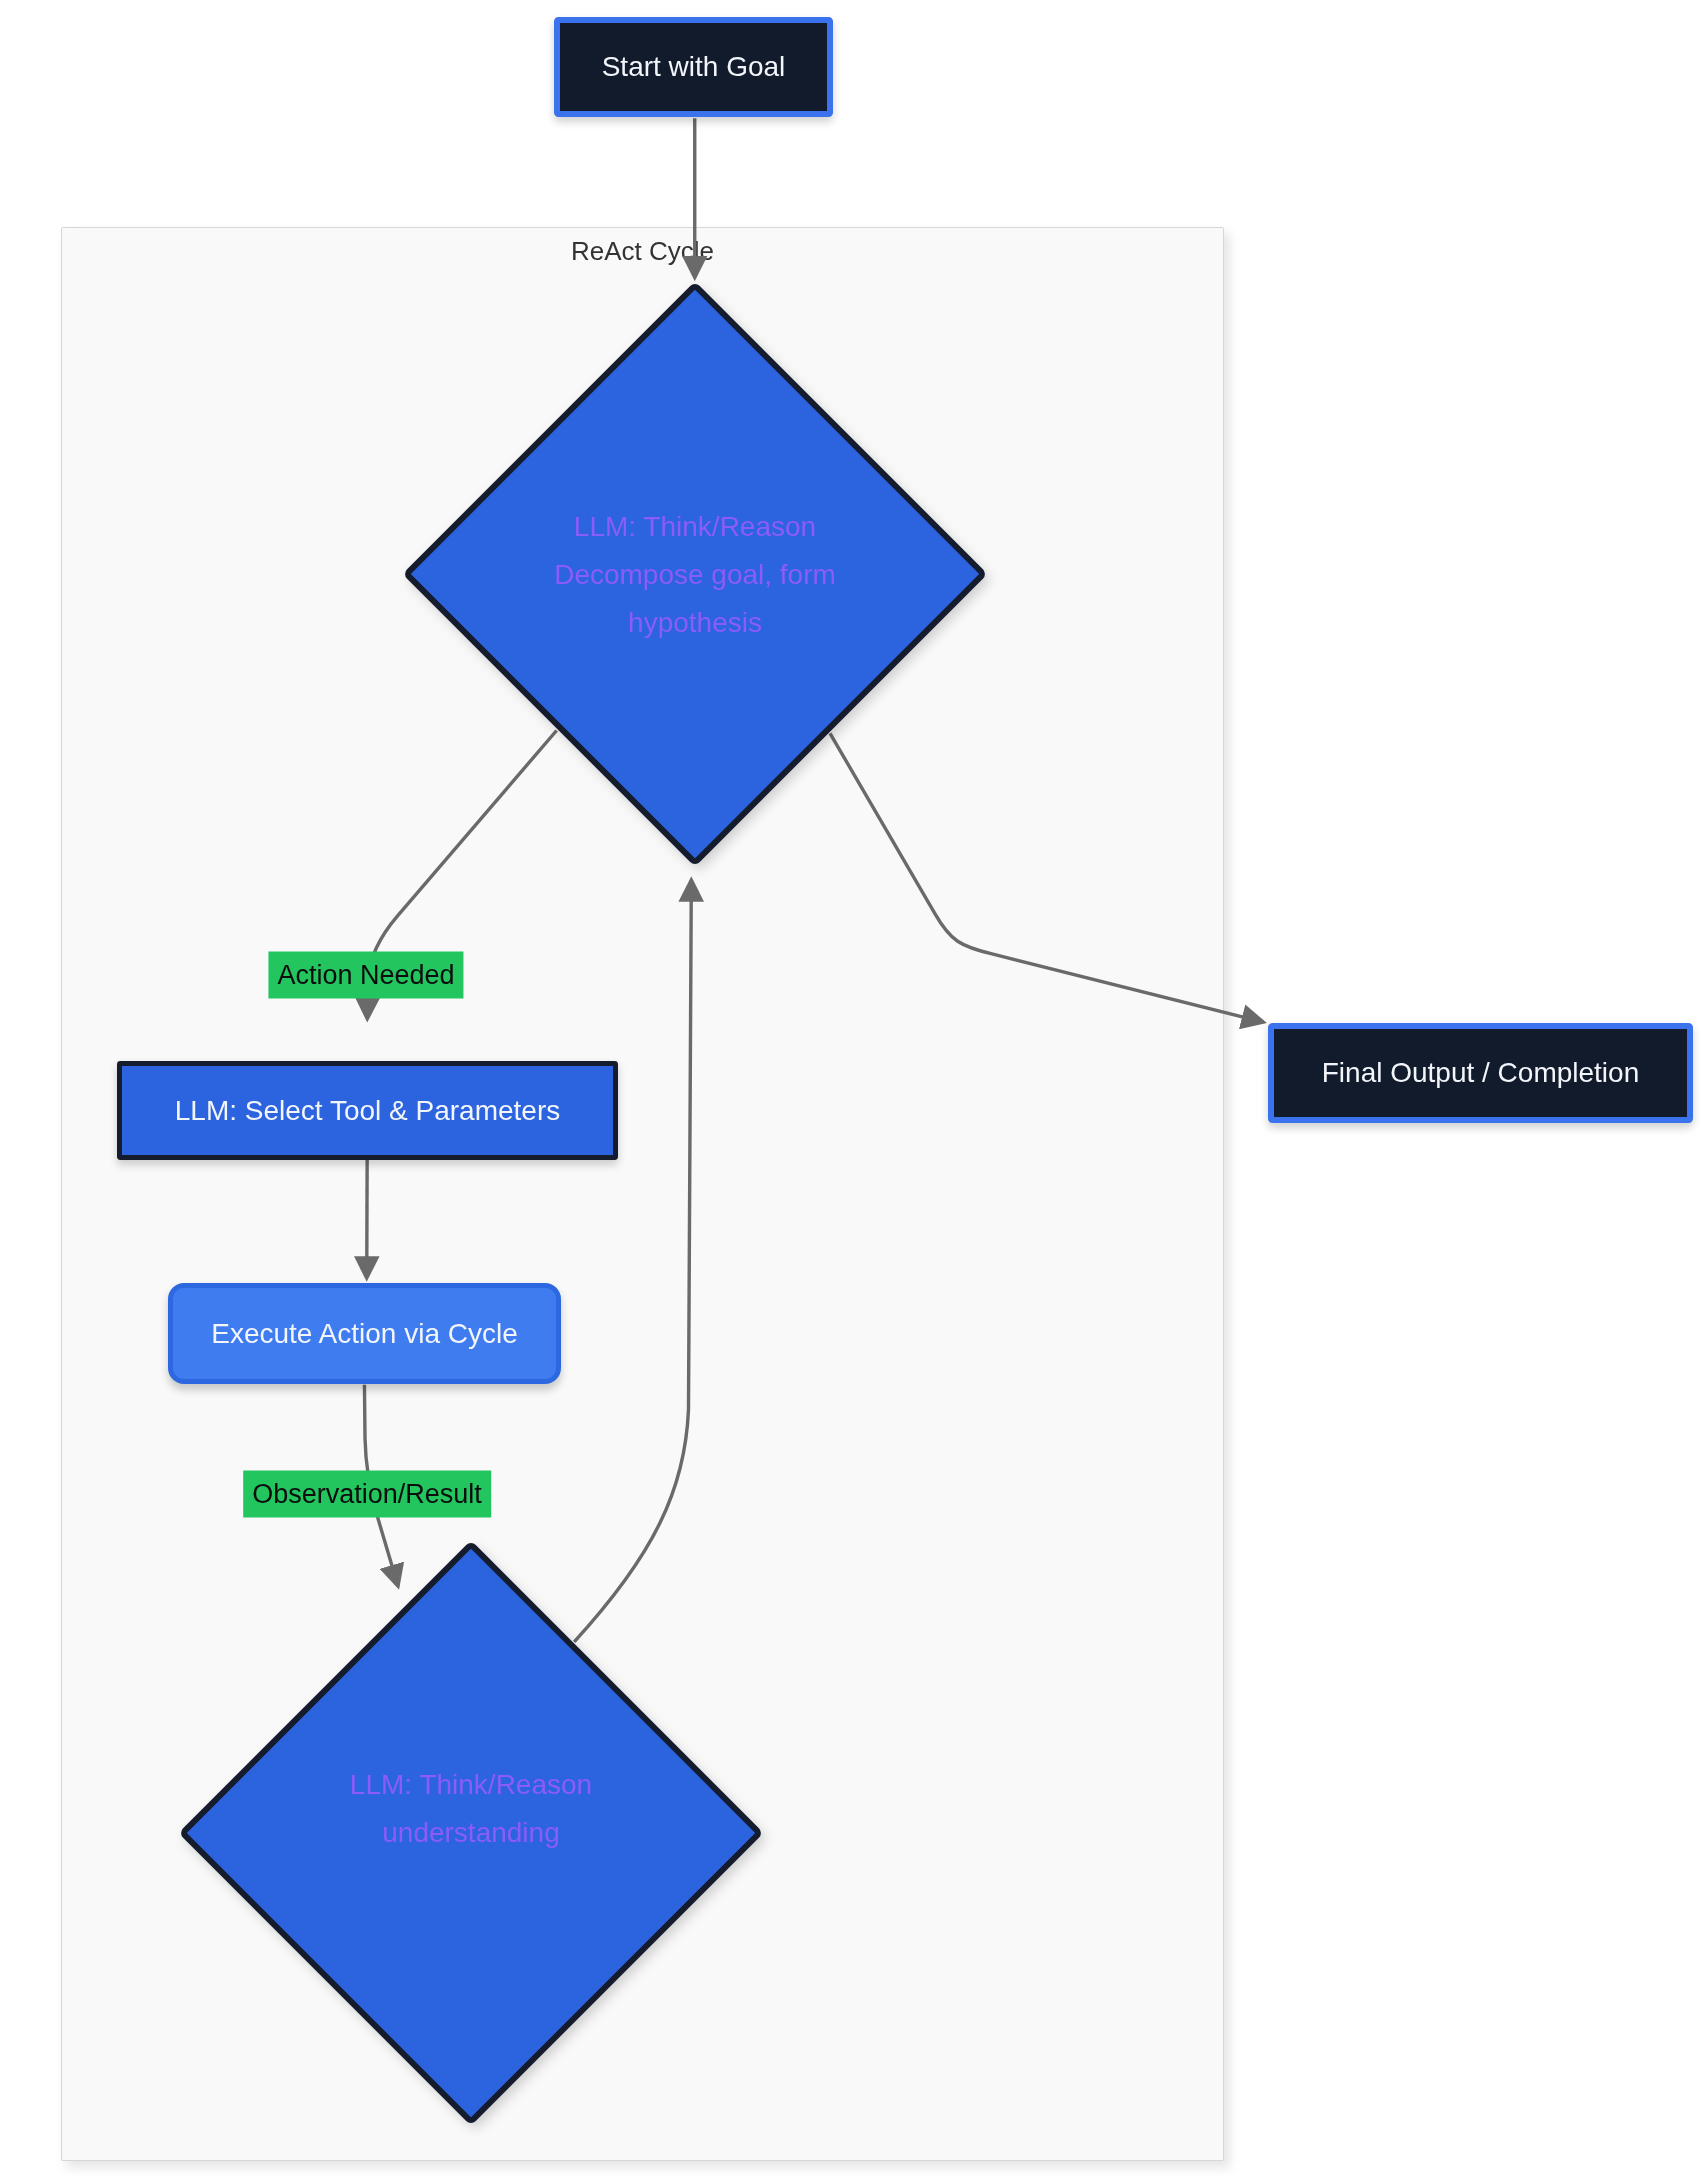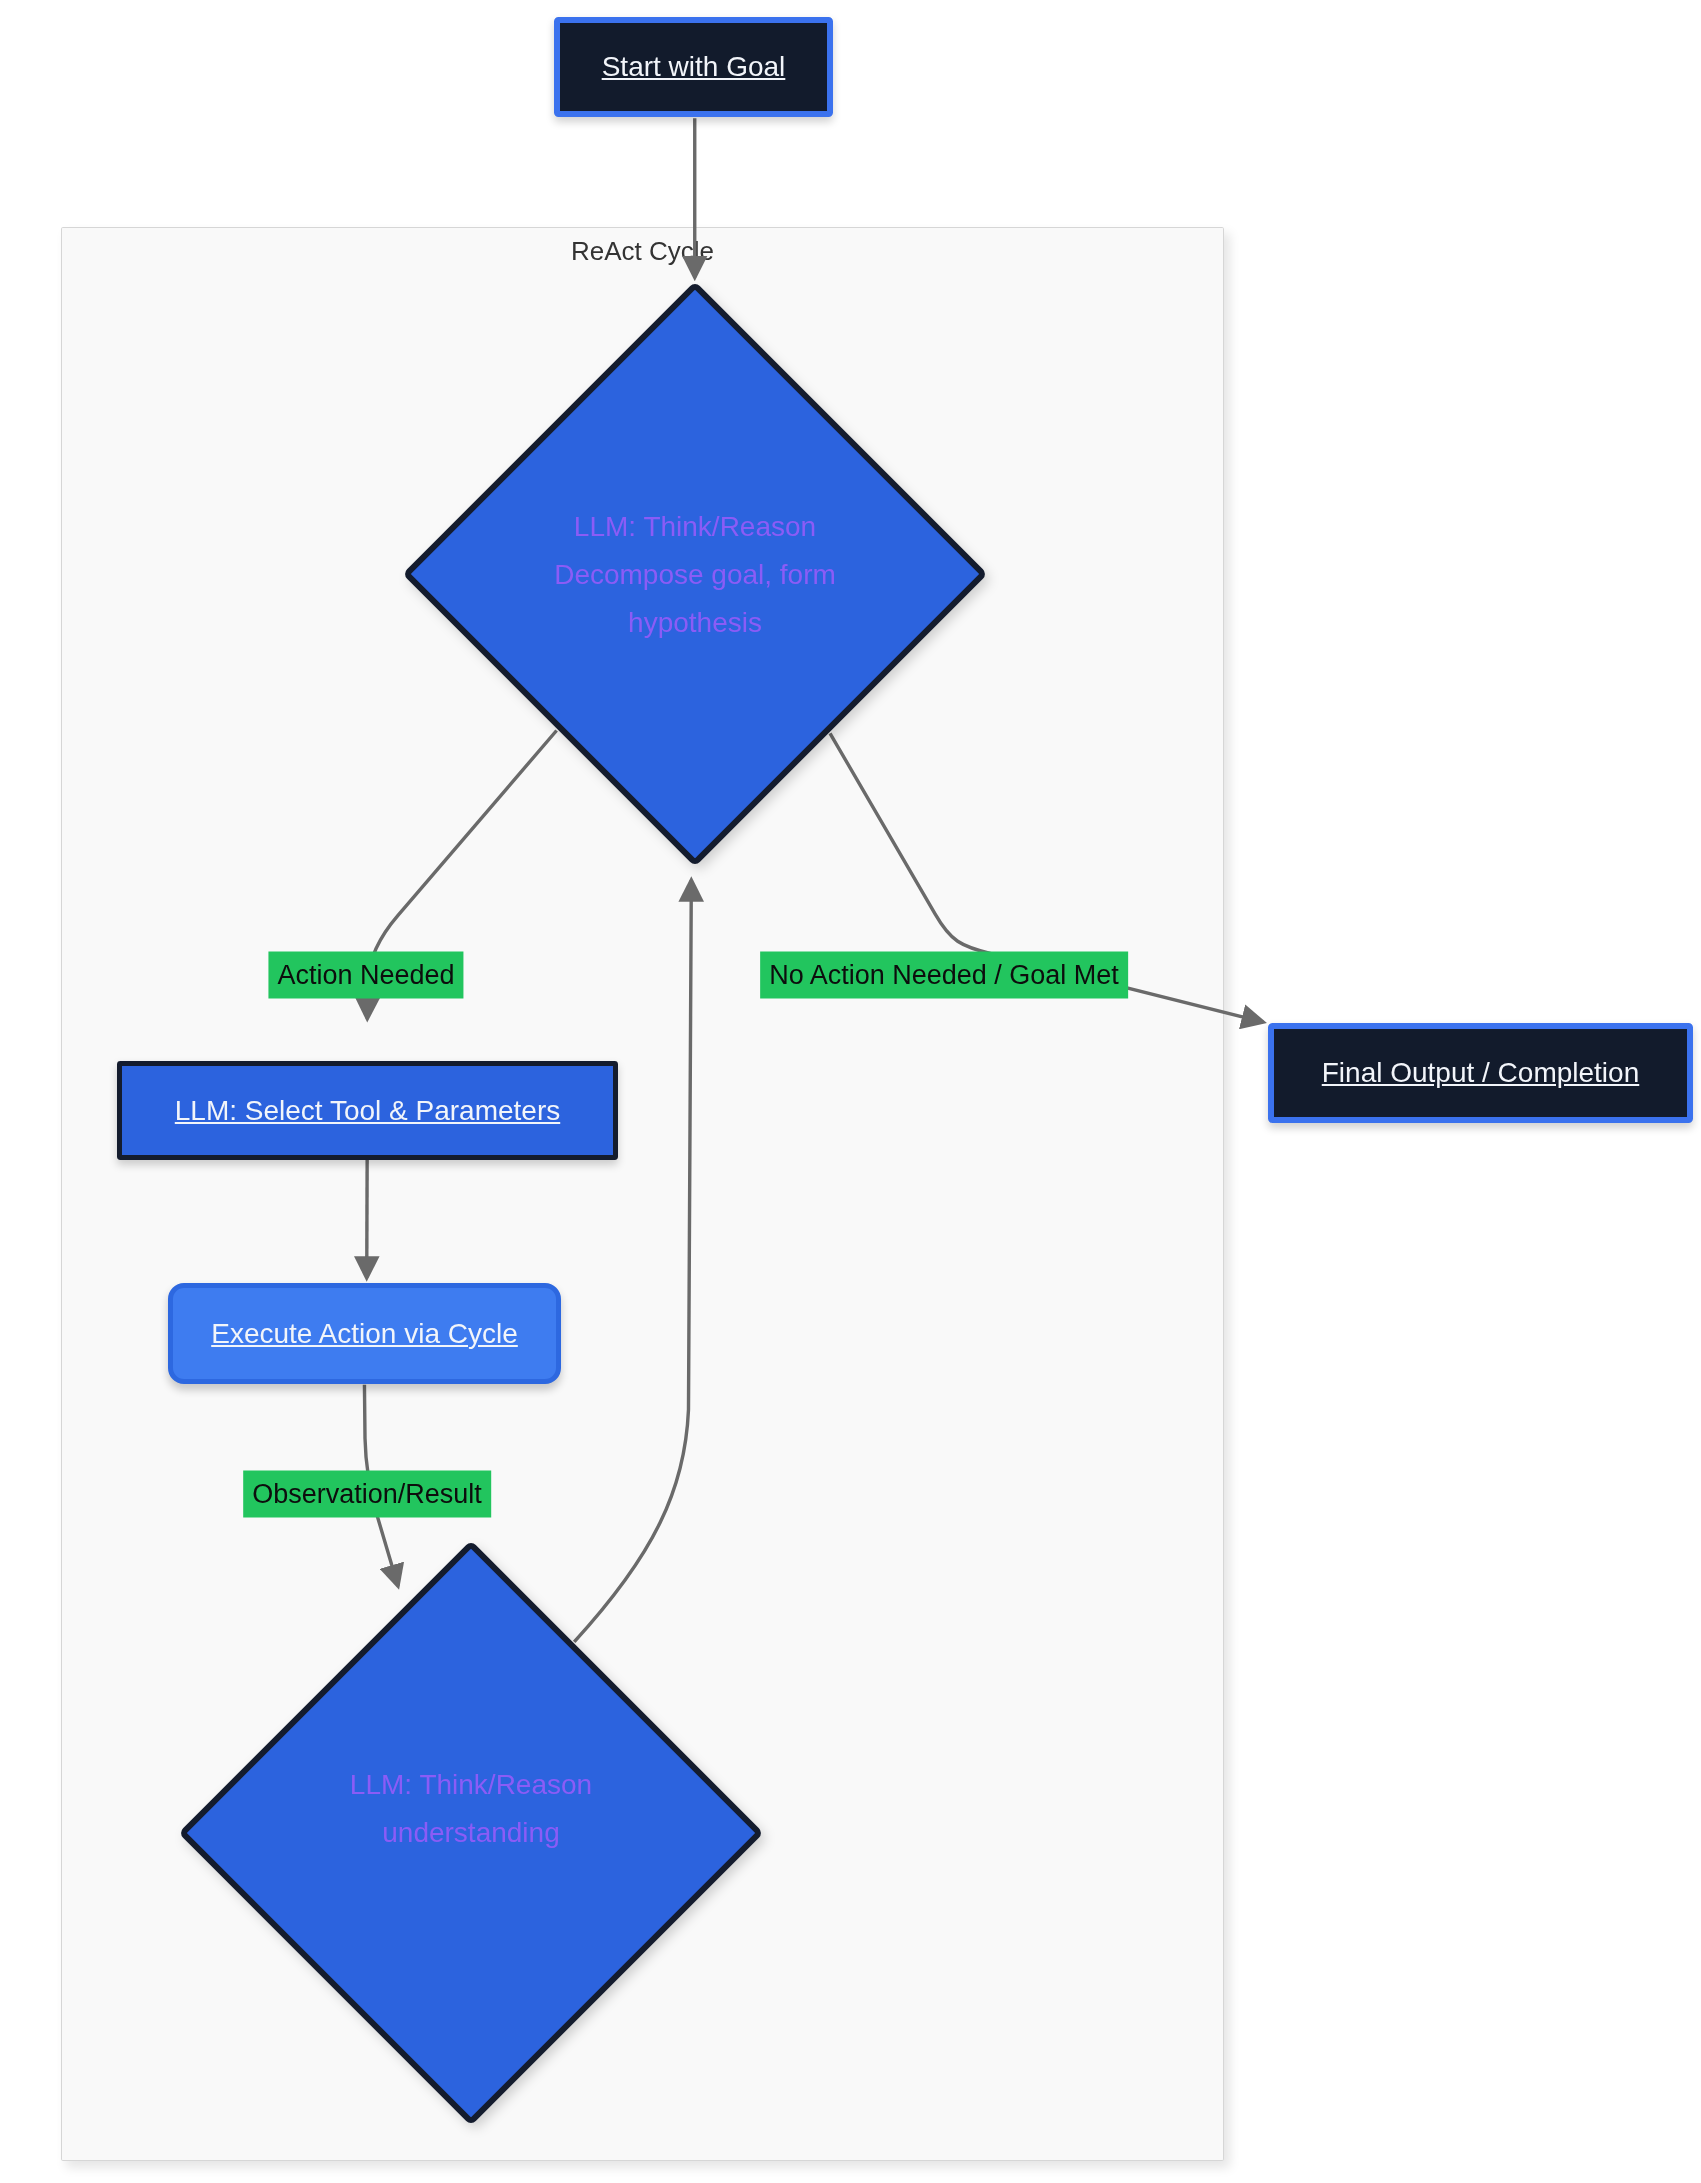--- a/index.html
+++ b/index.html
@@ -47,21 +47,20 @@
   
   .node {
     position: absolute;
     box-sizing: border-box;
     display: flex;
     align-items: center;
     justify-content: center;
     text-align: center;
     font-size: 28px;
     color: #f2f5fa;
-    text-decoration: underline;
   }
   .node-dark {
     background: #121b2c;
     border: 6.3px solid #3b72ee;
     border-radius: 4.5px;
     box-shadow: 0 4.5px 8px rgba(0,0,0,0.18);
   }
   .node-blue {
     background: #2c63de;
     border: 5.7px solid #141c2e;
@@ -161,17 +160,16 @@
 
   <div class="diamond" style="left:264px; top:1626px;">
     <div class="diamond-inner"></div>
   </div>
   <div class="diamond-text" style="left:238px; top:1761px;">
     <div>LLM: Think/Reason</div>
     <div>understanding</div>
   </div>
 
   <div class="edge-label" style="left:366px; top:943px;">Action Needed</div>
-  <div class="edge-label" style="left:944px; top:943px;">No Action Needed / Goal Met</div>
   <div class="edge-label" style="left:367px; top:1462px;">Observation/Result</div>
 
 </div>
 
 
 </body></html>

